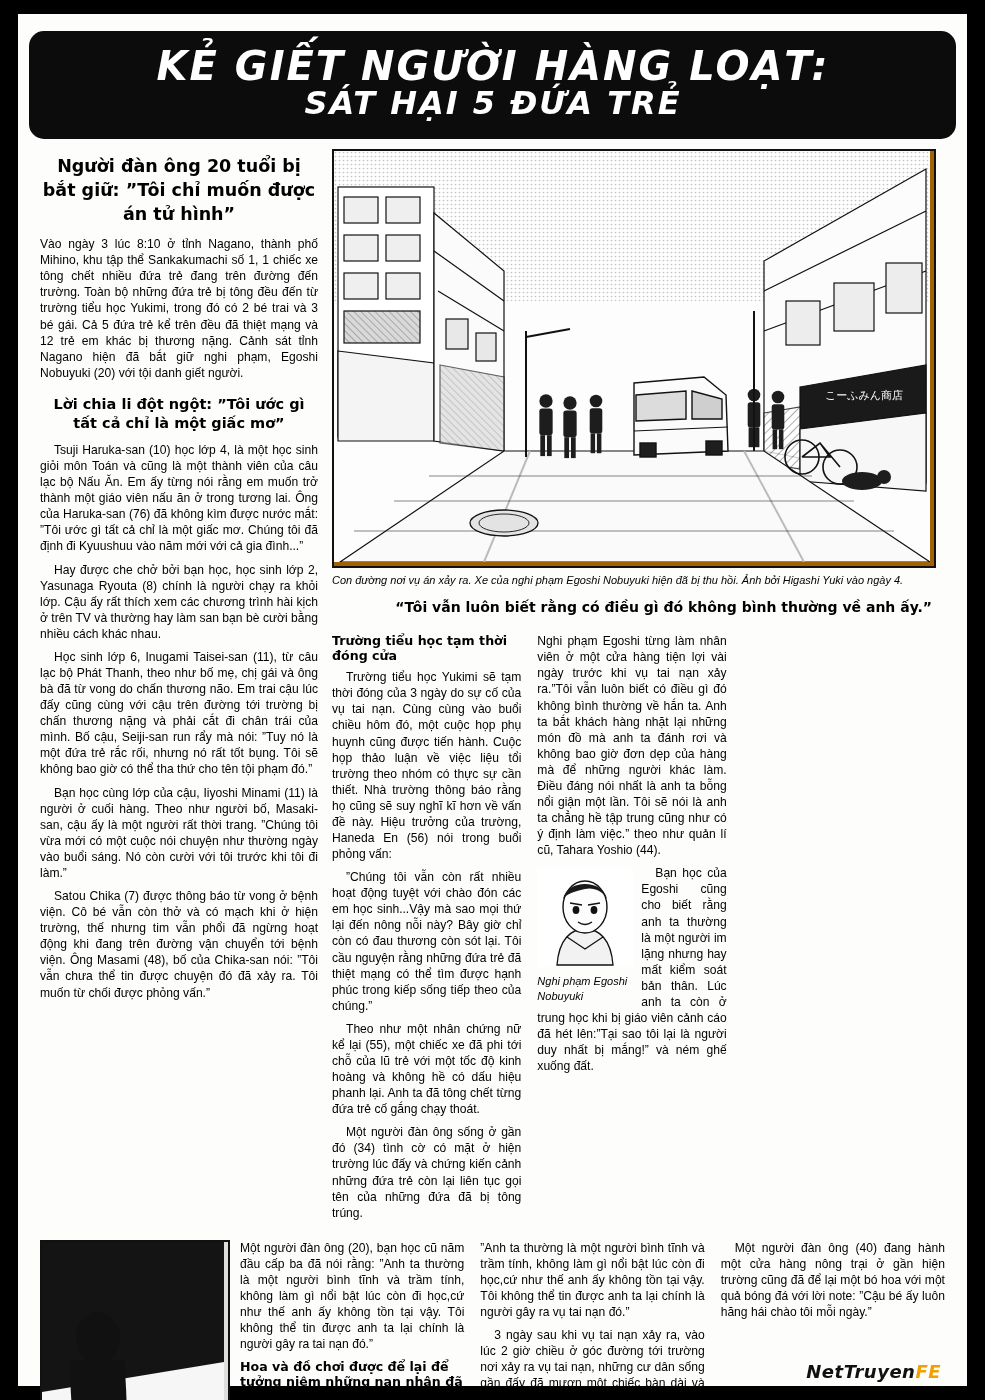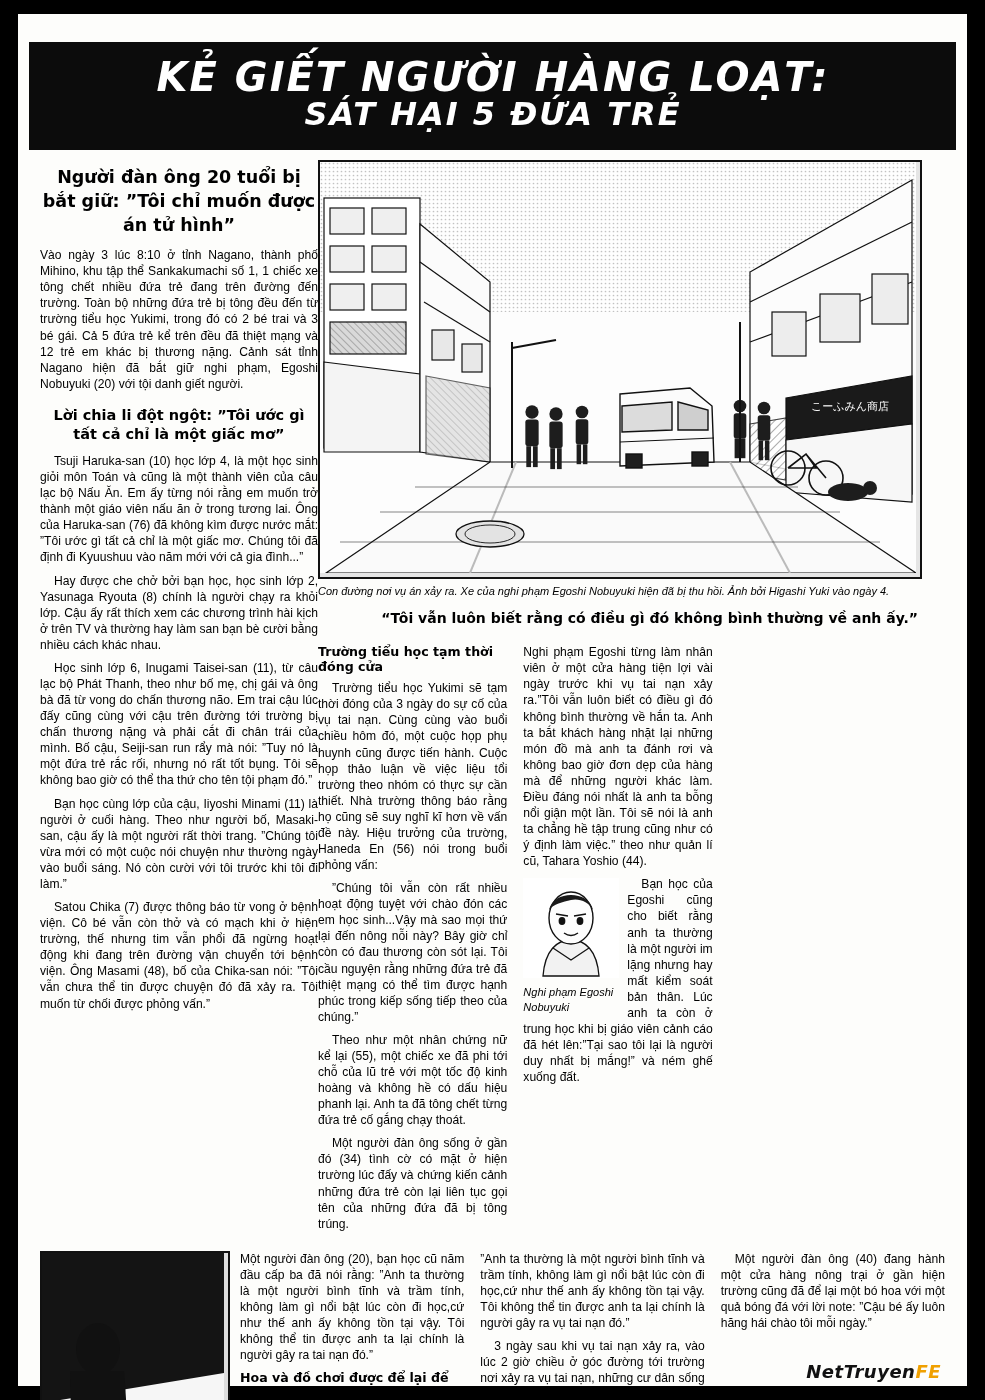--- a/index.html
+++ b/index.html
@@ -13,42 +13,43 @@
   .page{
     position:absolute;
     left:18px; top:14px;
     width:949px; height:1372px;
     background:#fdfdfb;
     box-sizing:border-box;
   }
   
   .masthead{
     background:#0c0c0c;
-    margin:28px 11px 0 11px;
+    margin:17px 11px 0 11px;
     padding:14px 9px 18px 10px;
     color:#fff;
+    border-radius:15px;
   }
   .masthead h1{
     margin:0;
     font-family:"DejaVu Sans", sans-serif;
     font-weight:bold;
     font-style:italic;
     letter-spacing:2px;
     text-align:center;
     line-height:1.06;
   }
   .mast-line1{ font-size:40px; display:block;}
   .mast-line2{ font-size:32px; display:block;}
 
   
   .body-wrap{
     padding:10px 22px 0 22px;
     position:relative;
   }
-  .row-top{ display:flex; gap:0;}
+  .row-top{ display:flex; gap:14px;}
   .col-left{ width:278px;}
   .col-right{ width:600px;}
 
   h2.sub{
     font-family:"DejaVu Sans", sans-serif;
     font-weight:bold;
     font-size:17.5px;
     line-height:1.35;
     text-align:center;
     margin:6px 0 10px 0;
@@ -67,21 +68,21 @@
     line-height:1.33;
     text-align:justify;
     margin:0 0 7px 0;
   }
   p.txt.indent{ text-indent:14px;}
 
   
   .scene{
     width:600px;height:415px;
     border:2px solid #111;
-    background:#e5e5e5;
+    background:#a16207;
     position:relative;
     overflow:hidden;
   }
   .scene svg{display:block;}
   .caption{
     font-family:"Liberation Sans", sans-serif;
     font-size:11px;
     line-height:1.3;
     font-style:italic;
     margin:5px 0 0 0;

